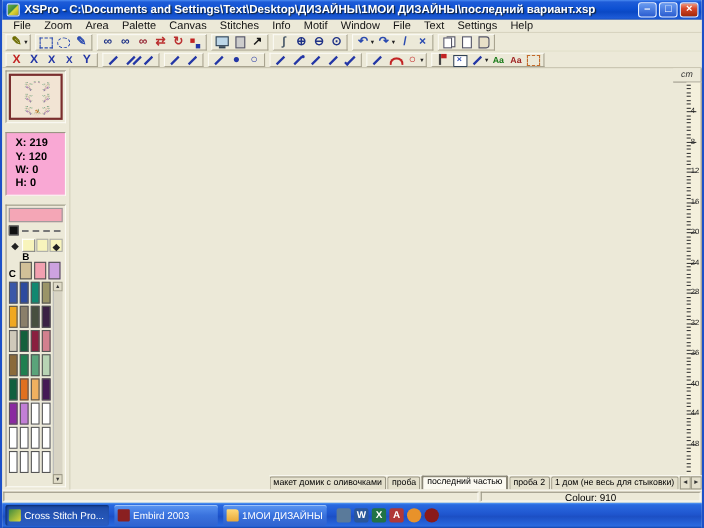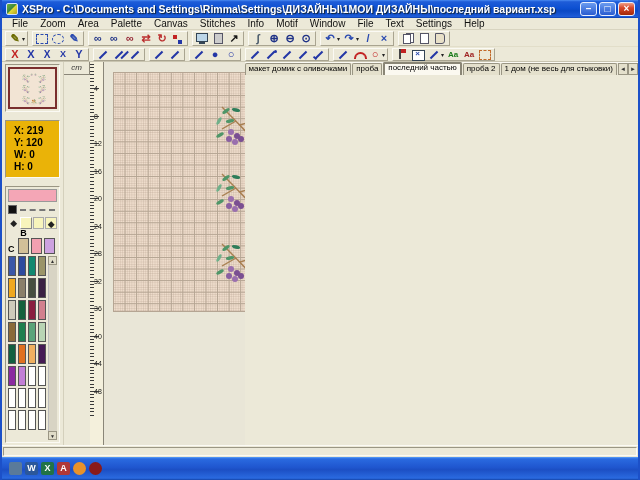--- a/index.html
+++ b/index.html
@@ -66,42 +66,42 @@
   
   .i-cross-blue-2{font-size:10px;}
   .i-cross-blue-3{font-size:9px;}
   .i-text-green,.i-text-red{font-size:8px;}
   
   .mainrow{display:flex;height:383px;}
   .leftpanel{width:62px;background:#ece9d8;padding:2px 3px;display:flex;flex-direction:column;border-right:1px solid #d4d0bc;}
   .pbox{border:1px solid;border-color:#9a9684 #fbfaf4 #fbfaf4 #9a9684;background:#ece9d8;}
   .preview-wrap{height:48px;padding:2px;margin-bottom:8px;}
   .preview-inner{width:100%;height:100%;border:2px solid #7a2e2e;background:#f2e4d4;position:relative;overflow:hidden;}
-  .coords{padding:4px 2px 4px 8px;background:#eab308;font-size:10px;font-weight:bold;line-height:12px;margin-bottom:8px;}
+  .coords{padding:4px 2px 4px 8px;background:#f9a8d4;font-size:10px;font-weight:bold;line-height:12px;margin-bottom:8px;}
   .coords div{white-space:nowrap;}
   .palettebox{flex:1;display:flex;flex-direction:column;padding:2px;gap:2px;overflow:hidden;}
   .curcolor{height:13px;border:1px solid #999;flex:none;}
   .blendrow{display:flex;align-items:center;gap:3px;height:11px;flex:none;}
   .blk{width:9px;height:9px;background:#111;border:1px solid #666;flex:none;}
   .dashline{flex:1;border-top:2px dashed #777;margin-right:2px;}
   .diamondrow{display:flex;gap:1px;height:13px;flex:none;}
   .dcell{width:12px;height:12px;text-align:center;line-height:12px;font-size:9px;color:#222;}
   .dcell.pale{background:#f8f4bc;border:1px solid #aaa;}
   .dcell.sel{border:1px solid;border-color:#fff #888 #888 #fff;}
   .palheader{display:flex;align-items:flex-end;gap:2px;height:22px;flex:none;}
   .clabel{font-size:9px;font-weight:bold;width:8px;line-height:10px;}
   .hcol{display:flex;flex-direction:column;align-items:center;width:11px;}
   .hswatch{width:11px;height:16px;border:1px solid #555;}
   .palbody{flex:1;display:flex;gap:2px;overflow:hidden;}
   .palcols{flex:1;display:grid;grid-template-columns:repeat(4,1fr);gap:2px;align-content:start;}
   .swatch{height:20px;border:1px solid #555;background:#fff;}
   .palscroll{width:9px;display:flex;flex-direction:column;}
   .sbtn{height:9px;font-size:5px;line-height:8px;text-align:center;border:1px solid #9a9684;background:#e0dcc8;color:#333;}
   .strack{flex:1;background:#d8d4c4;border-left:1px solid #bbb;}
-  .rightcol{flex:1;display:flex;min-width:0;}
+  .rightcol{flex:1;display:flex;flex-direction:column;min-width:0;align-items:flex-end;}
   .hruler{height:13px;background:#f4f0dc;display:flex;border-bottom:1px solid #8a8678;flex:none;}
   .corner{width:26px;border-right:1px solid #8a8678;font-size:8px;font-style:italic;line-height:12px;text-align:center;color:#333;background:#ece9d8;flex:none;}
   .hticks{position:relative;flex:1;overflow:hidden;}
   .htick{position:absolute;top:0;width:1px;background:#3a3a3a;}
   .hnum{position:absolute;top:4px;font-size:7px;color:#222;transform:translateX(-50%);line-height:8px;}
   .canvasrow{flex:1;display:flex;min-height:0;}
   .vruler{width:14px;background:#f4f0dc;position:relative;border-right:1px solid #8a8678;overflow:hidden;flex:none;}
   .vtick{position:absolute;left:0;height:1px;background:#3a3a3a;}
   .vnum{position:absolute;left:4px;font-size:7px;color:#222;transform:translateY(-50%);line-height:7px;}
   .workspace{flex:1;position:relative;background:#e9e6d7;overflow:hidden;}
@@ -162,21 +162,21 @@
   .t-green-b{background:#e8f0e8;color:#1a7a1a;}
   .t-globe{background:radial-gradient(#7ab0e8,#2a62b8);}
   .time{color:#fff;font-size:9px;margin-left:2px;}
 </style>
 </head>
 <body>
 
 <div id="win">
   <div class="titlebar">
     <div class="app-icon"></div>
-    <div class="title-text">XSPro - C:\Documents and Settings\Rimma\Settings\ДИЗАЙНЫ\1МОИ ДИЗАЙНЫ\последний вариант.xsp</div>
+    <div class="title-text">XSPro - C:\Documents and Settings\Text\Desktop\ДИЗАЙНЫ\1МОИ ДИЗАЙНЫ\последний вариант.xsp</div>
     <div class="winbtns">
         <div class="wbtn">–</div>
         <div class="wbtn">□</div>
         <div class="wbtn close">×</div>
       </div>
   </div>
 
   <div class="menubar">
       <span class="menu-item">File</span>
       <span class="menu-item">Zoom</span>
@@ -1166,23 +1166,38 @@
         <div class="tabnav">
           <div class="nbtn">◄</div>
           <div class="nbtn">►</div>
         </div>
       </div>
     </div>
   </div>
 
   <div class="statusbar">
     <div class="scell l"></div>
+    <div class="scell r">Colour: 910</div>
   </div>
 
   <div class="taskbar">
+    <div id="taskbtns" style="display:flex;">
+        <div class="taskbtn active">
+          <span class="tbicon tb-xspro"></span>
+          <span class="tlabel">Cross Stitch Pro...</span>
+        </div>
+        <div class="taskbtn">
+          <span class="tbicon tb-embird"></span>
+          <span class="tlabel">Embird 2003</span>
+        </div>
+        <div class="taskbtn">
+          <span class="tbicon tb-folder"></span>
+          <span class="tlabel">1МОИ ДИЗАЙНЫ</span>
+        </div>
+      </div>
     <div class="quick" id="quicklaunch">
         <span class="qicon q-monitor"></span>
         <span class="qicon q-word">W</span>
         <span class="qicon q-excel">X</span>
         <span class="qicon q-app-red">A</span>
         <span class="qicon q-app-orange"></span>
         <span class="qicon q-app-darkred"></span>
       </div>
   </div>
 </div>

